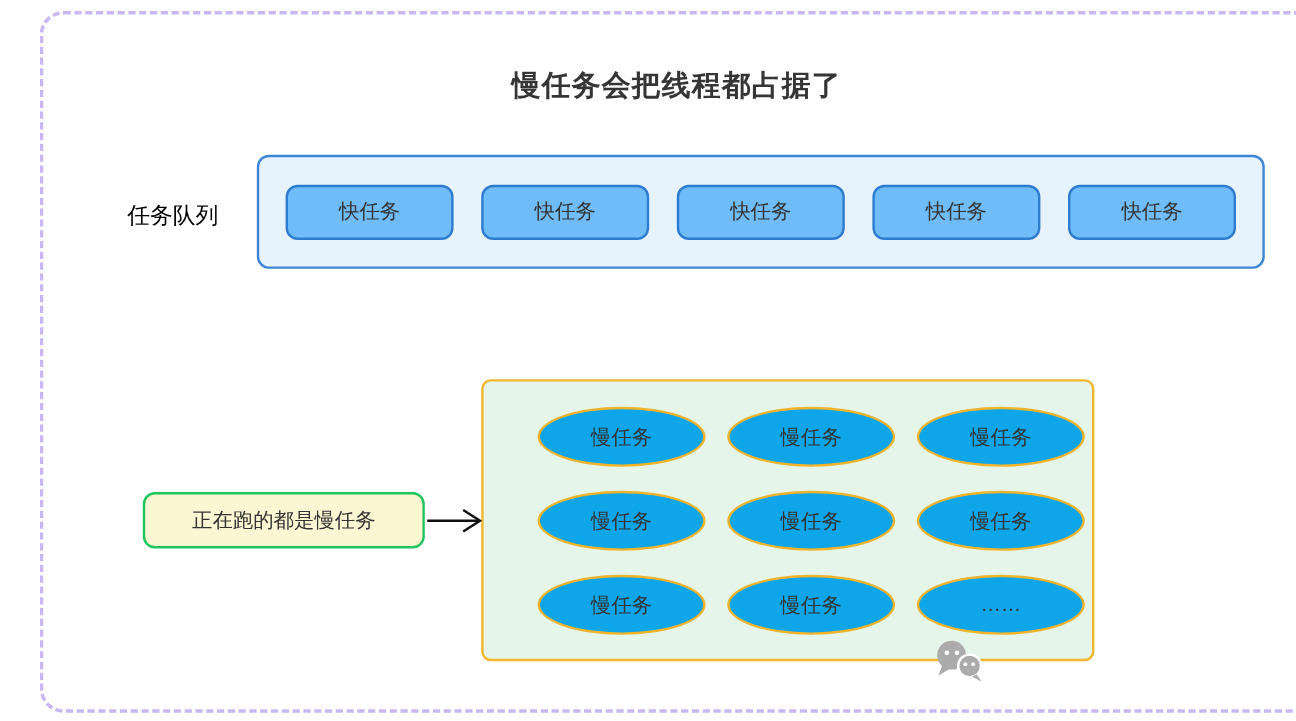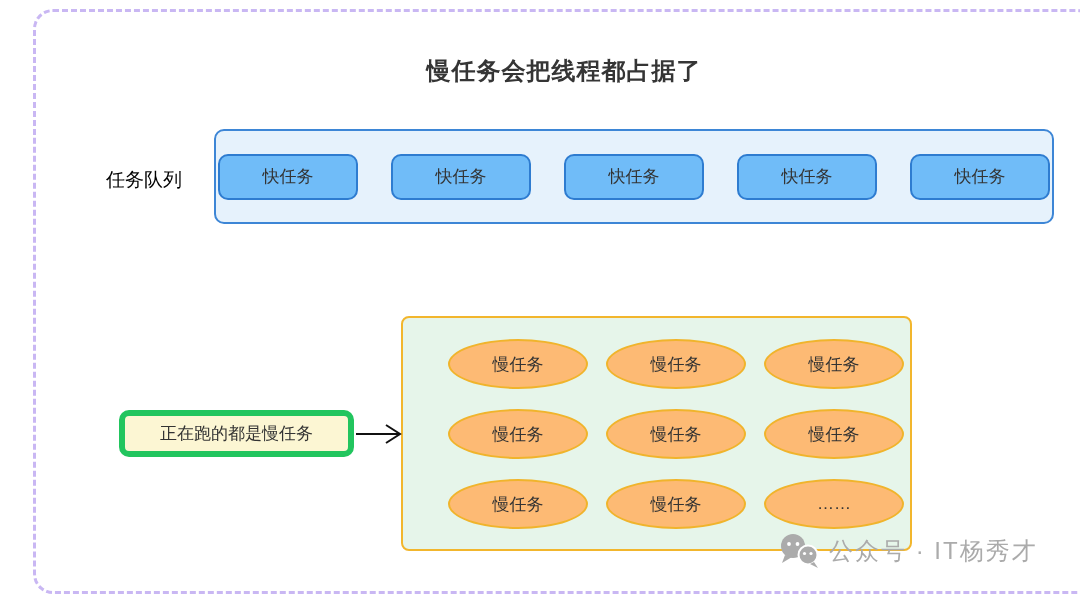--- a/index.html
+++ b/index.html
@@ -49,21 +49,21 @@
     top: 129px;
     width: 840px;
     height: 95px;
     background: #e6f2fc;
     border: 2px solid #3d86d6;
     border-radius: 10px;
     box-sizing: border-box;
     display: flex;
     align-items: center;
     justify-content: center;
-    gap: 33px;
+    gap: 23px;
   }
   .fast-task {
     width: 140px;
     height: 46px;
     background: #70bcf8;
     border: 2px solid #2e7cd0;
     border-radius: 10px;
     box-sizing: border-box;
     display: flex;
     align-items: center;
@@ -84,38 +84,38 @@
     display: grid;
     grid-template-columns: repeat(3, 140px);
     grid-template-rows: repeat(3, 50px);
     column-gap: 18px;
     row-gap: 20px;
     padding: 21px 0 0 45px;
   }
   .slow-task {
     width: 140px;
     height: 50px;
-    background: #fdba74;
+    background: #0ea5e9;
     border: 2px solid #f0b42c;
     border-radius: 50%;
     box-sizing: border-box;
     display: flex;
     align-items: center;
     justify-content: center;
     font-size: 17px;
     color: #333333;
   }
   .callout {
     position: absolute;
     left: 95px;
     top: 410px;
     width: 235px;
     height: 47px;
     background: #fcf6d3;
-    border: 6px solid #22c55e;
+    border: 2px solid #22c55e;
     border-radius: 10px;
     box-sizing: border-box;
     display: flex;
     align-items: center;
     justify-content: center;
     font-size: 17px;
     color: #333333;
   }
   .arrow {
     position: absolute;
@@ -177,16 +177,15 @@
     <svg width="42" height="36" viewBox="0 0 42 36">
       <circle cx="14" cy="13" r="12" fill="#ababab"></circle>
       <polygon points="6,22 3,30 13,24" fill="#ababab"></polygon>
       <circle cx="10" cy="11" r="1.9" fill="#ffffff"></circle>
       <circle cx="18.5" cy="11" r="1.9" fill="#ffffff"></circle>
       <circle cx="29" cy="22" r="9.5" fill="#ababab" stroke="#ffffff" stroke-width="2"></circle>
       <polygon points="35,29 39,35 31,31" fill="#ababab"></polygon>
       <circle cx="25.5" cy="20.5" r="1.6" fill="#ffffff"></circle>
       <circle cx="32" cy="20.5" r="1.6" fill="#ffffff"></circle>
     </svg>
-    <span>公众号 · IT杨秀才</span>
   </div>
 
 </div>
 
 </body></html>

